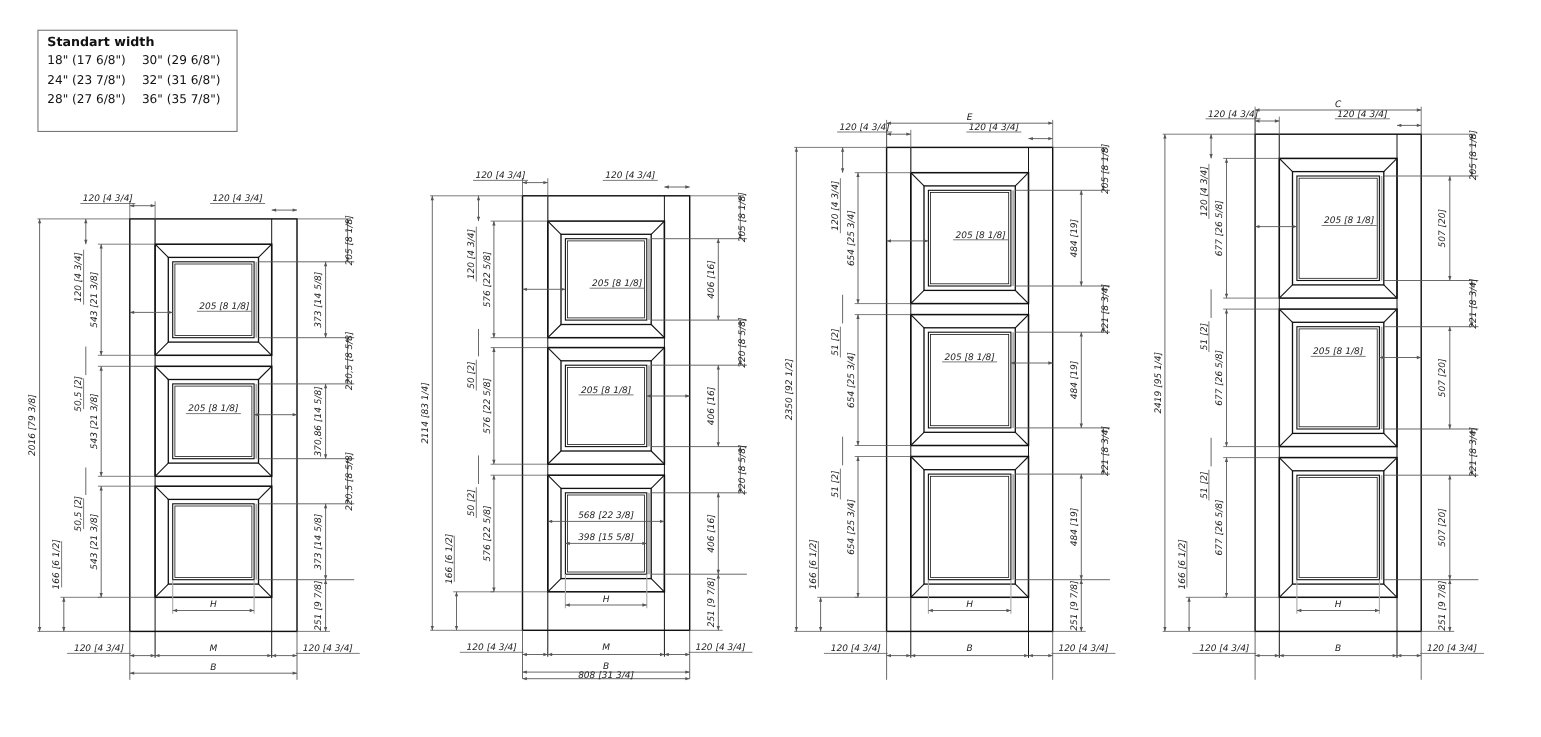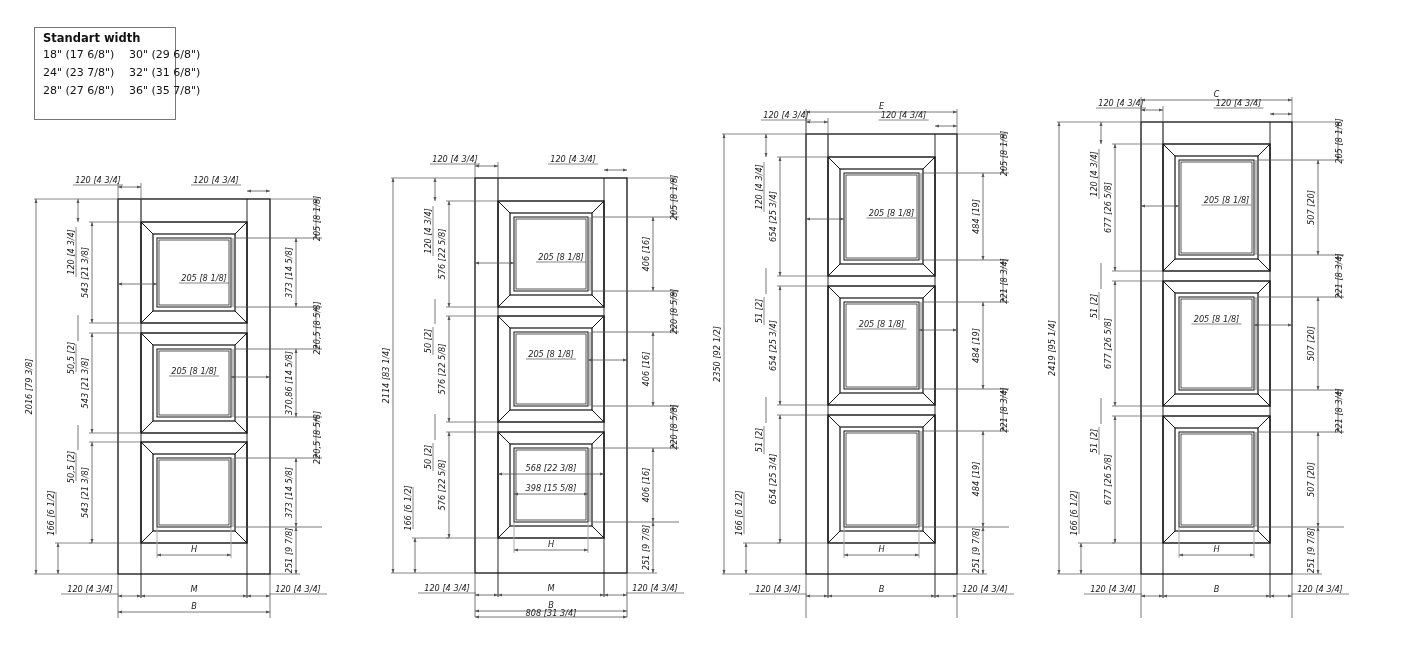--- a/index.html
+++ b/index.html
@@ -1,18 +1,18 @@
 <!DOCTYPE html>
 <html><head>
 <meta charset="utf-8">
 <style>
   html, body { margin: 0; padding: 0; background: #ffffff; }
   body { width: 1401px; height: 670px; position: relative; overflow: hidden; font-family: "DejaVu Sans", sans-serif; }
   .legend {
-    position: absolute; left: 34px; top: 27px; width: 142px; height: 93px;
+    position: absolute; left: 34px; top: 27px; width: 182px; height: 93px;
     border: 1px solid #777; box-sizing: border-box; padding: 3px 0 0 8px;
     font-family: "DejaVu Sans", sans-serif; color: #111; background: #fff;
   }
   .legend-title { font-size: 11.5px; font-weight: bold; line-height: 15px; margin-bottom: 1px; }
   .legend-grid { display: grid; grid-template-columns: 86px 86px; row-gap: 2px; }
   .legend-cell { font-size: 11px; line-height: 16px; white-space: nowrap; }
   svg#drawing { position: absolute; left: 0; top: 0; }
   svg text { font-family: "DejaVu Sans", sans-serif; font-style: italic; font-size: 8.2px; fill: #222; }
 </style>
 </head>

